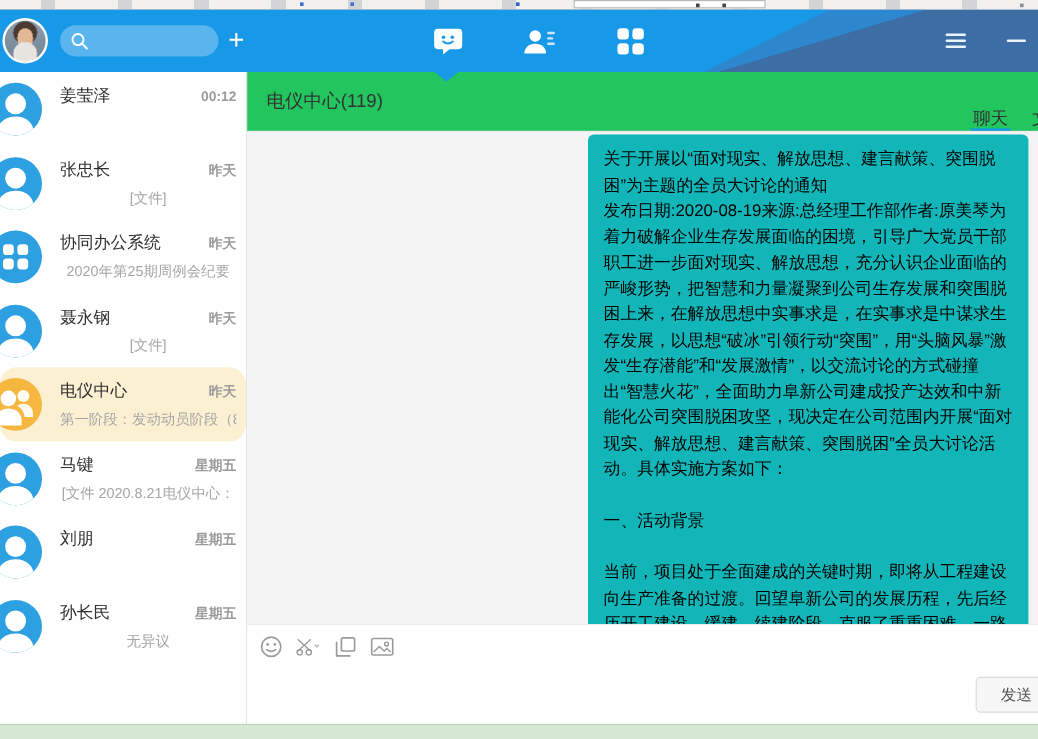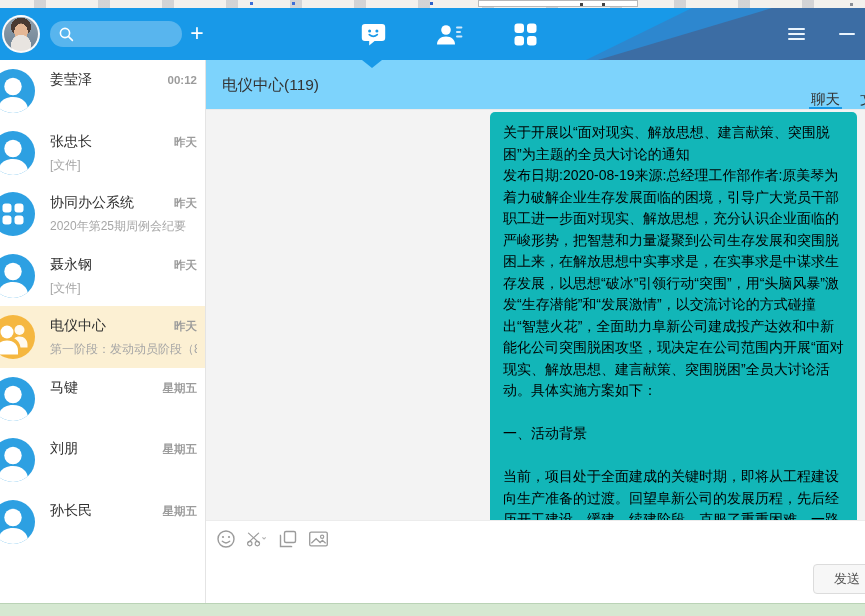--- a/index.html
+++ b/index.html
@@ -44,34 +44,34 @@
 
   
   .notch{position:absolute;left:362px;top:60px;width:0;height:0;z-index:5;
      border-left:10px solid transparent;border-right:10px solid transparent;border-top:8px solid #1899e8;}
 
   
   .content{display:flex;height:543px;}
 
   
   .sidebar{width:206px;background:#fff;border-right:1px solid #e4e4e4;overflow:hidden;flex:none;}
-  .list-item{position:relative;height:61.5px;padding:11px 8px 0 50px;cursor:pointer;}
-  .list-item.selected{background:#fcf0d3;}
+  .list-item{position:relative;height:61.5px;padding:11px 8px 0 50px;cursor:pointer;text-align:center;}
+  .list-item.selected{background:#fcf0d3;border-radius:14px;}
   .avatar{position:absolute;left:-9px;top:9px;width:44px;height:44px;border-radius:50%;overflow:hidden;
      display:flex;align-items:center;justify-content:center;}
   .avatar.person,.avatar.grid{background:#2da0e2;}
   .avatar.group{background:#f5b740;}
   .row-top{display:flex;justify-content:space-between;align-items:baseline;}
   .row-name{font-size:14px;color:#2f2f2f;white-space:nowrap;}
   .row-time{font-size:11.5px;color:#9b9b9b;flex:none;font-weight:bold;}
   .row-preview{margin-top:6px;font-size:12px;color:#a6a6a6;white-space:nowrap;overflow:hidden;}
 
   
   .main{flex:1;display:flex;flex-direction:column;min-width:0;}
-  .chat-header{position:relative;height:50px;background:#7dd3fc;border-bottom:1px solid #ebebeb;overflow:hidden;flex:none;}
+  .chat-header{position:relative;height:50px;background:#22c55e;border-bottom:1px solid #ebebeb;overflow:hidden;flex:none;}
   .chat-title{position:absolute;left:16px;top:0;line-height:50px;font-size:15.5px;color:#333;}
   .tabs{position:absolute;right:-26px;top:0;height:50px;display:flex;gap:16px;}
   .tab{line-height:47px;font-size:14.5px;color:#333;padding:16px 2px;cursor:pointer;}
   .tab.active{border-bottom:3px solid #1899e8;}
 
   .chat-body{position:relative;height:410px;background:#f3f3f3;overflow:hidden;flex:none;}
   .bubble{position:absolute;left:284px;right:8px;top:2px;height:430px;background:#12b6b8;
      border-radius:5px;padding:10px 13px;color:#000000;font-size:14px;line-height:21.5px;
      white-space:pre-wrap;overflow:hidden;word-break:break-all;}
 
@@ -226,20 +226,21 @@
           <span class="avatar person">
             <svg width="44" height="44" viewBox="0 0 44 44">
               <circle cx="22" cy="17.5" r="8.7" fill="#fff"></circle>
               <path d="M22 28c-9.5 0-15 6-15 13v6h30v-6c0-7-5.5-13-15-13z" fill="#fff"></path>
             </svg>
           </span>
           <div class="row-top">
             <span class="row-name">马键</span>
             <span class="row-time">星期五</span>
           </div>
+          <div class="row-preview">[文件 2020.8.21电仪中心：</div>
         </div>
         <div class="list-item">
           <span class="avatar person">
             <svg width="44" height="44" viewBox="0 0 44 44">
               <circle cx="22" cy="17.5" r="8.7" fill="#fff"></circle>
               <path d="M22 28c-9.5 0-15 6-15 13v6h30v-6c0-7-5.5-13-15-13z" fill="#fff"></path>
             </svg>
           </span>
           <div class="row-top">
             <span class="row-name">刘朋</span>
@@ -250,20 +251,21 @@
           <span class="avatar person">
             <svg width="44" height="44" viewBox="0 0 44 44">
               <circle cx="22" cy="17.5" r="8.7" fill="#fff"></circle>
               <path d="M22 28c-9.5 0-15 6-15 13v6h30v-6c0-7-5.5-13-15-13z" fill="#fff"></path>
             </svg>
           </span>
           <div class="row-top">
             <span class="row-name">孙长民</span>
             <span class="row-time">星期五</span>
           </div>
+          <div class="row-preview">无异议</div>
         </div>
       </aside>
 
     <main class="main">
       <div class="chat-header">
         <div class="chat-title">电仪中心(119)</div>
         <div class="tabs" id="tabs">
             <div class="tab active">聊天</div>
             <div class="tab">文件</div>
           </div>

